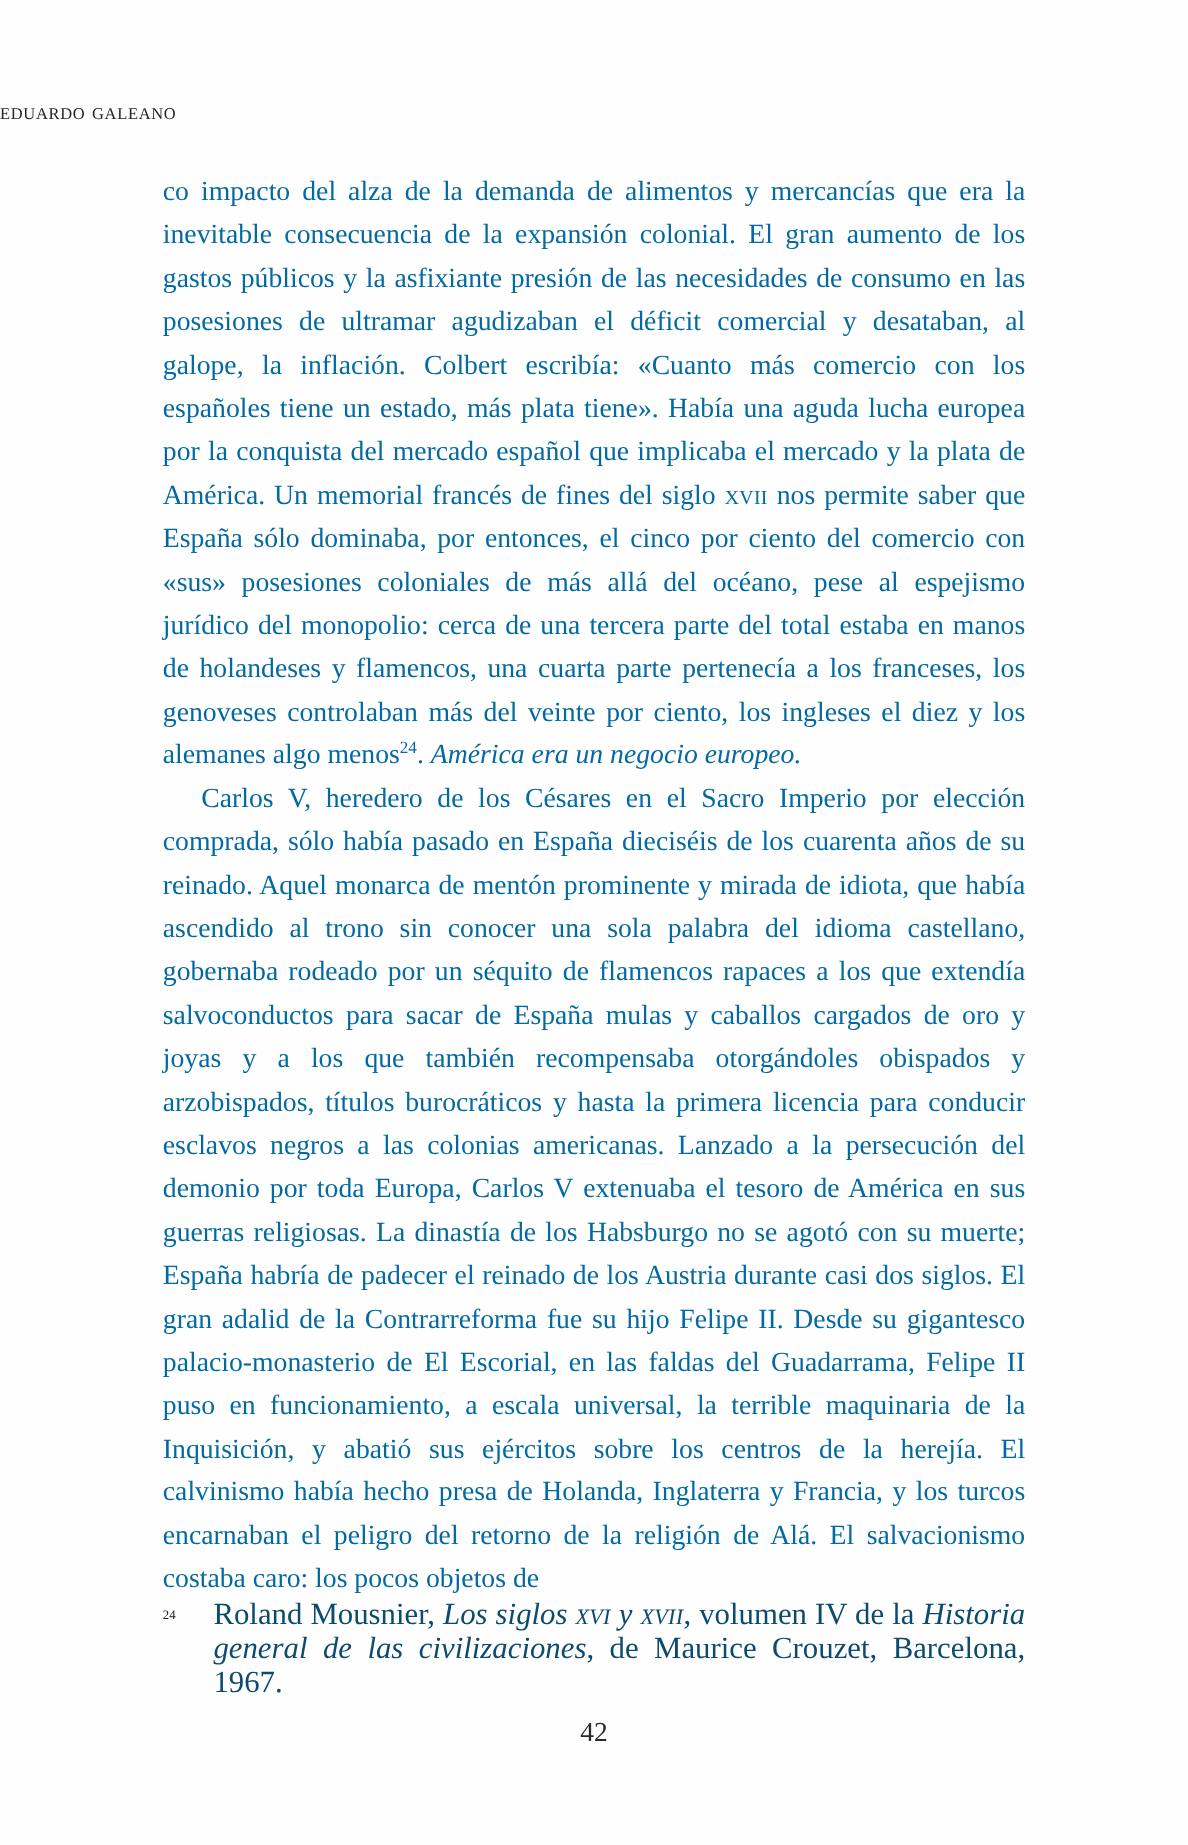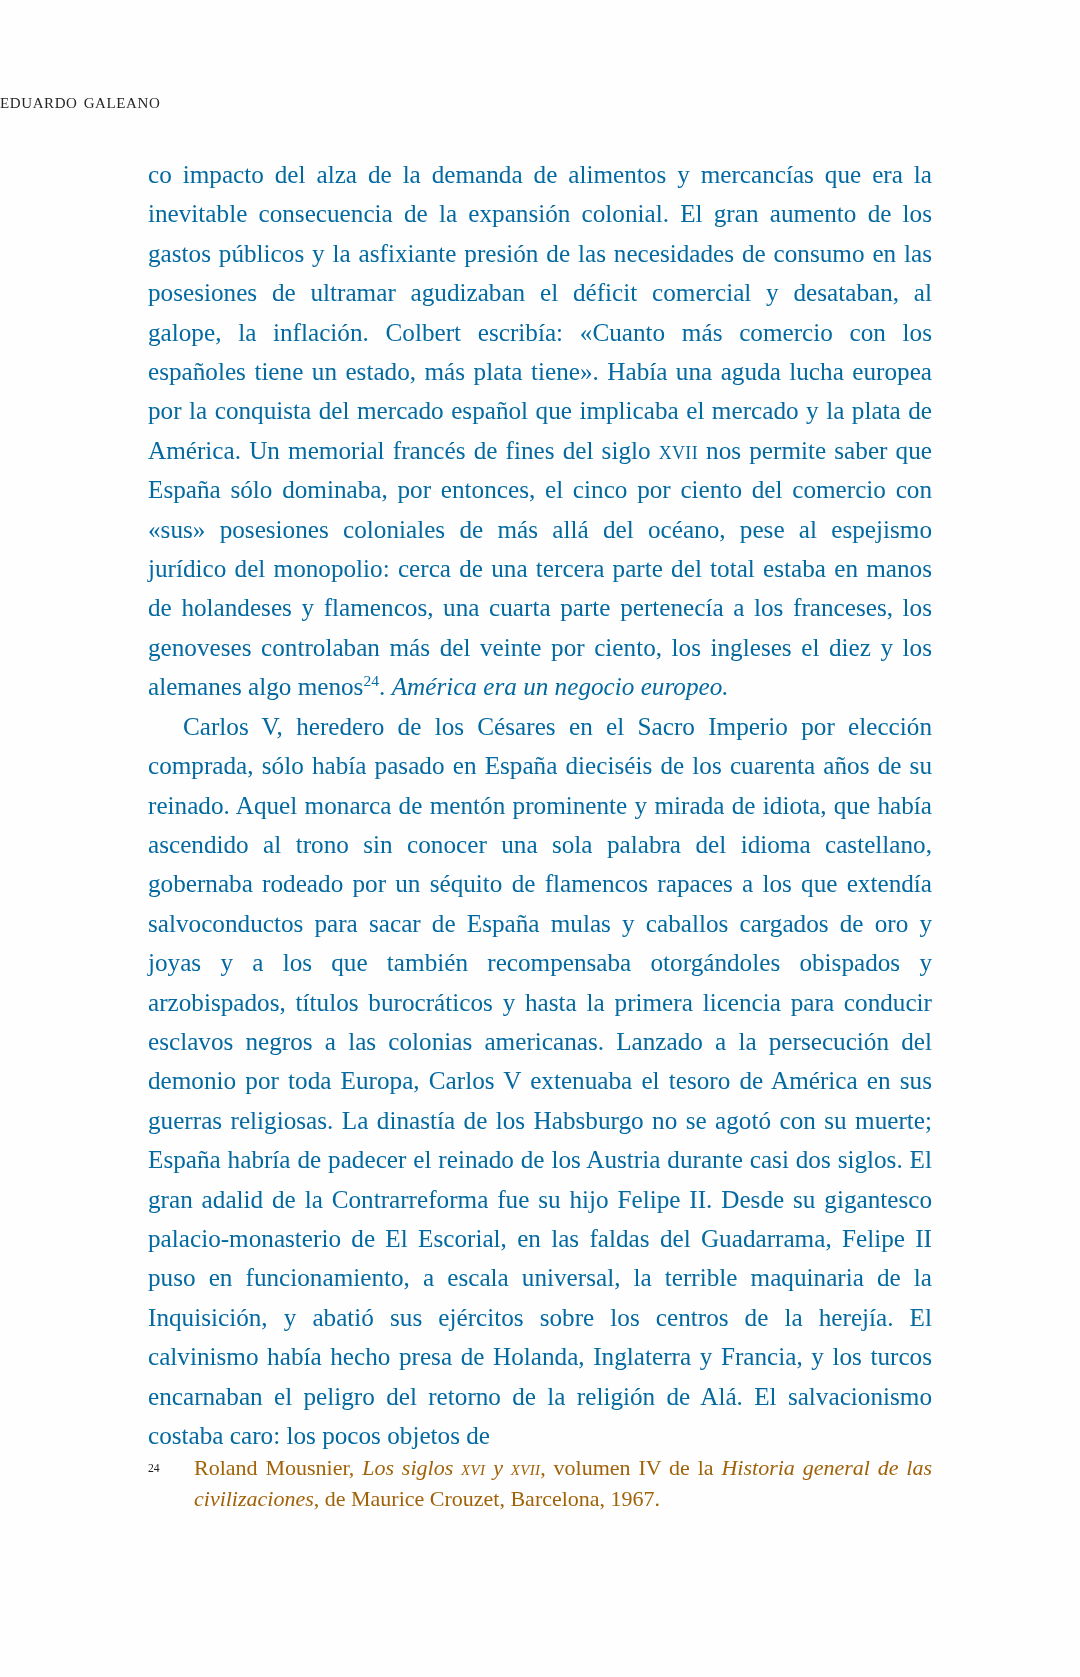--- a/index.html
+++ b/index.html
@@ -76,24 +76,24 @@
   .footnote-marker {
     width: 46px;
     flex: 0 0 46px;
     font-size: 14px;
     line-height: 30px;
     padding-top: 2px;
     color: #1c1c1e;
   }
   .footnote-text {
     flex: 1 1 auto;
-    font-size: 22px;
+    font-size: 28px;
     line-height: 31px;
     text-align: justify;
-    color: #a16207;
+    color: #0c4a6e;
   }
 
   
   .folio {
     position: absolute;
     left: 0;
     top: 1562px;
     width: 1080px;
     text-align: center;
     font-size: 25px;
@@ -112,14 +112,15 @@
         <p class="body"><span>co impacto del alza de la demanda de alimentos y mercancías que era la inevitable consecuencia de la expansión colonial. El gran aumento de los gastos públicos y la asfixiante presión de las necesidades de consumo en las posesiones de ultramar agudizaban el déficit comercial y desataban, al galope, la inflación. Colbert escribía: «Cuanto más comercio con los españoles tiene un estado, más plata tiene». Había una aguda lucha europea por la conquista del mercado español que implicaba el mercado y la plata de América. Un memorial francés de fines del siglo </span><span class="sc">XVII</span><span> nos permite saber que España sólo dominaba, por entonces, el cinco por ciento del comercio con «sus» posesiones coloniales de más allá del océano, pese al espejismo jurídico del monopolio: cerca de una tercera parte del total estaba en manos de holandeses y flamencos, una cuarta parte pertenecía a los franceses, los genoveses controlaban más del veinte por ciento, los ingleses el diez y los alemanes algo menos</span><sup class="fn">24</sup><span>. </span><em class="it">América era un negocio europeo.</em></p>
         <p class="body indent"><span>Carlos V, heredero de los Césares en el Sacro Imperio por elección comprada, sólo había pasado en España dieciséis de los cuarenta años de su reinado. Aquel monarca de mentón prominente y mirada de idiota, que había ascendido al trono sin conocer una sola palabra del idioma castellano, gobernaba rodeado por un séquito de flamencos rapaces a los que extendía salvoconductos para sacar de España mulas y caballos cargados de oro y joyas y a los que también recompensaba otorgándoles obispados y arzobispados, títulos burocráticos y hasta la primera licencia para conducir esclavos negros a las colonias americanas. Lanzado a la persecución del demonio por toda Europa, Carlos V extenuaba el tesoro de América en sus guerras religiosas. La dinastía de los Habsburgo no se agotó con su muerte; España habría de padecer el reinado de los Austria durante casi dos siglos. El gran adalid de la Contrarreforma fue su hijo Felipe II. Desde su gigantesco palacio-monasterio de El Escorial, en las faldas del Guadarrama, Felipe II puso en funcionamiento, a escala universal, la terrible maquinaria de la Inquisición, y abatió sus ejércitos sobre los centros de la herejía. El calvinismo había hecho presa de Holanda, Inglaterra y Francia, y los turcos encarnaban el peligro del retorno de la religión de Alá. El salvacionismo costaba caro: los pocos objetos de</span></p>
       </div>
   </div>
 
   <div class="footnote">
     <div class="footnote-marker"><sup>24</sup></div>
     <div class="footnote-text" id="footnote-text"><span>Roland Mousnier, </span><em class="it">Los siglos </em><em class="it sc">XVI</em><em class="it"> y </em><em class="it sc">XVII</em><span>, volumen IV de la </span><em class="it">Historia general de las civilizaciones</em><span>, de Maurice Crouzet, Barcelona, 1967.</span></div>
   </div>
 
+  <div class="folio">42</div>
 
 </div>
 
 </body></html>

